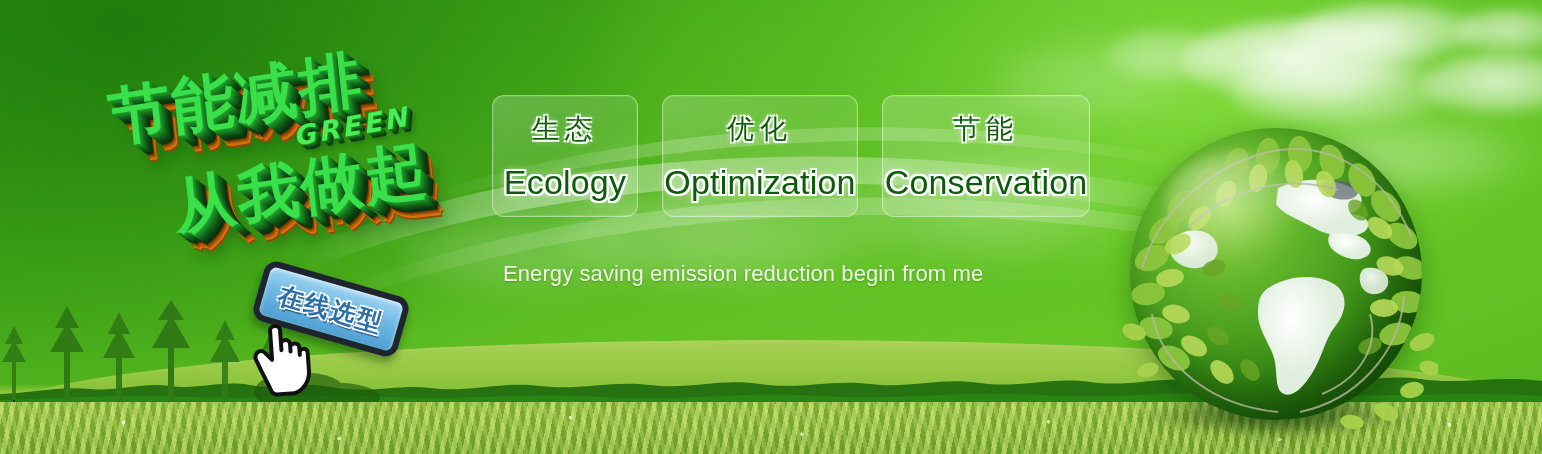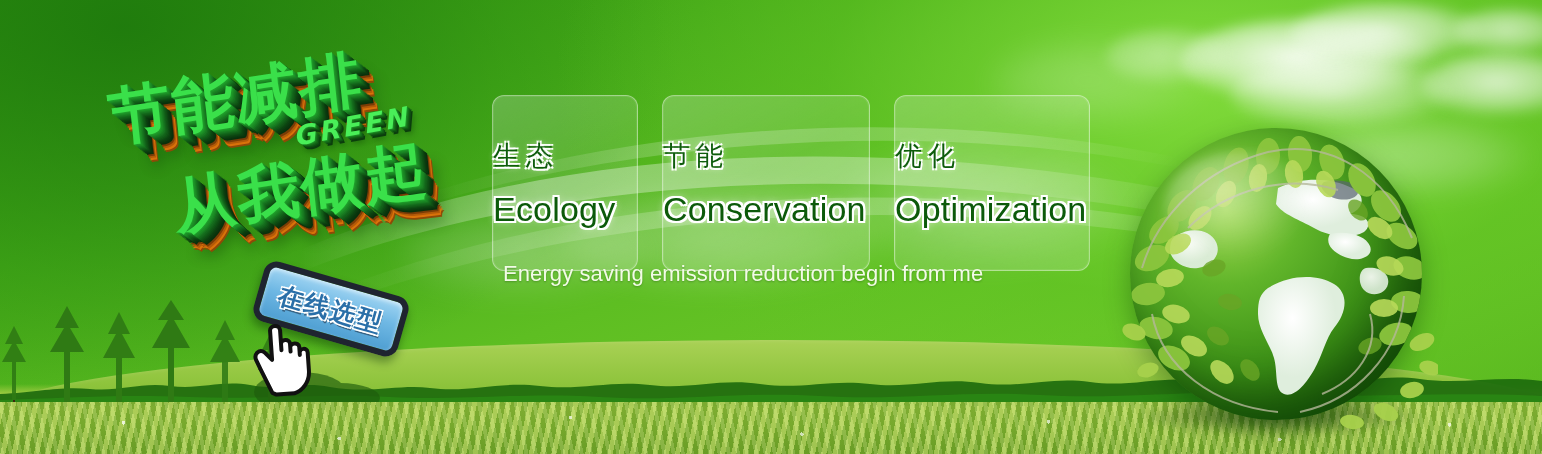--- a/index.html
+++ b/index.html
@@ -95,26 +95,26 @@
   }
   .globe-shadow{
     position:absolute; left:20px; bottom:2px; width:280px; height:34px; border-radius:50%;
     background:radial-gradient(ellipse at 50% 50%, rgba(10,45,5,0.55) 0%, rgba(10,45,5,0.18) 55%, transparent 78%);
     filter:blur(5px);
   }
 
   
   .cards{ position:absolute; left:492px; top:95px; height:146px; display:flex; gap:24px; }
   .card{
-    width:146px; height:176px;
+    width:146px; height:122px;
     border-radius:12px;
     background:linear-gradient(155deg, rgba(255,255,255,0.22) 0%, rgba(255,255,255,0.10) 45%, rgba(255,255,255,0.17) 100%);
     border:1px solid rgba(255,255,255,0.40);
     box-shadow: 0 0 0 1px rgba(255,255,255,0.08) inset;
-    display:flex; flex-direction:column; align-items:flex-start; justify-content:center;
+    display:flex; flex-direction:column; align-items:center; justify-content:center;
     gap:16px;
   }
   .card.wide{ width:208px; }
   .card.wide2{ width:196px; }
   .cn{
     font-size:27px; letter-spacing:6px; color:#0e5c0c; font-weight:400;
     text-shadow:
       -1.6px -1.6px 0 #fff, 1.6px -1.6px 0 #fff, -1.6px 1.6px 0 #fff, 1.6px 1.6px 0 #fff,
       0 0 6px rgba(255,255,255,0.95);
     font-family:"DejaVu Sans","Liberation Sans",sans-serif;
@@ -386,25 +386,25 @@
     <path fill="#ffffff" stroke="#111111" stroke-width="4" stroke-linejoin="round" d="M22,74 L12,50 L8,40 C6,34 12,29 17,33 L24,41 L24,12 C24,6 34,6 34,12 L34,32
          L34,26 C34,21 43,21 43,26 L43,34 L43,30 C43,25 52,25 52,30 L52,38 L52,36
          C52,31 60,31 60,36 L60,54 C60,66 52,74 44,76 L26,76 Z"></path>
   </svg>
 
   <div class="cards">
     <div class="card">
       <div class="cn">生态</div>
       <div class="en">Ecology</div>
     </div>
+    <div class="card wide2">
+      <div class="cn">优化</div>
+      <div class="en">Optimization</div>
+    </div>
     <div class="card wide">
       <div class="cn">节能</div>
       <div class="en">Conservation</div>
     </div>
-    <div class="card wide2">
-      <div class="cn">优化</div>
-      <div class="en">Optimization</div>
-    </div>
   </div>
 
   <div class="subtitle">Energy saving emission reduction begin from me</div>
 
 </div>
 
 </body></html>

